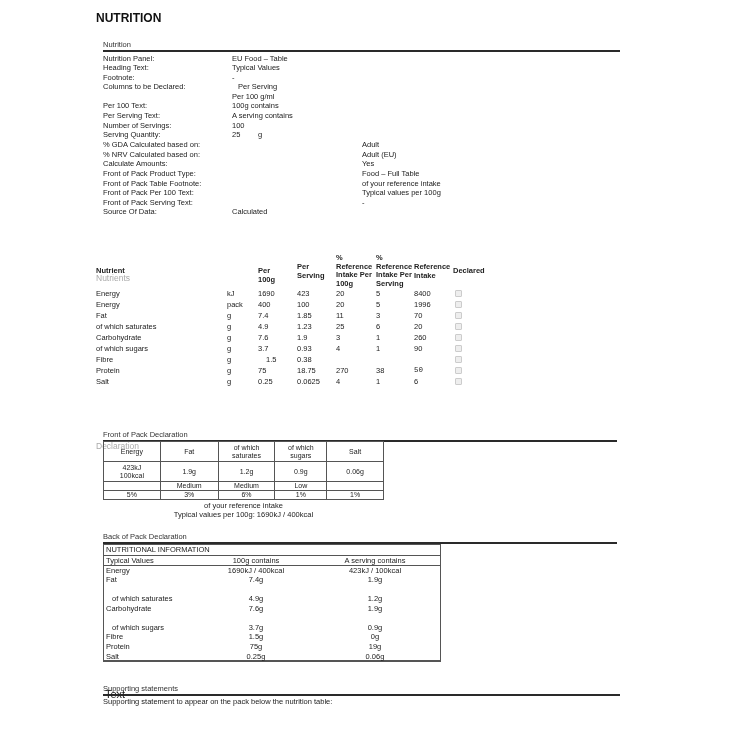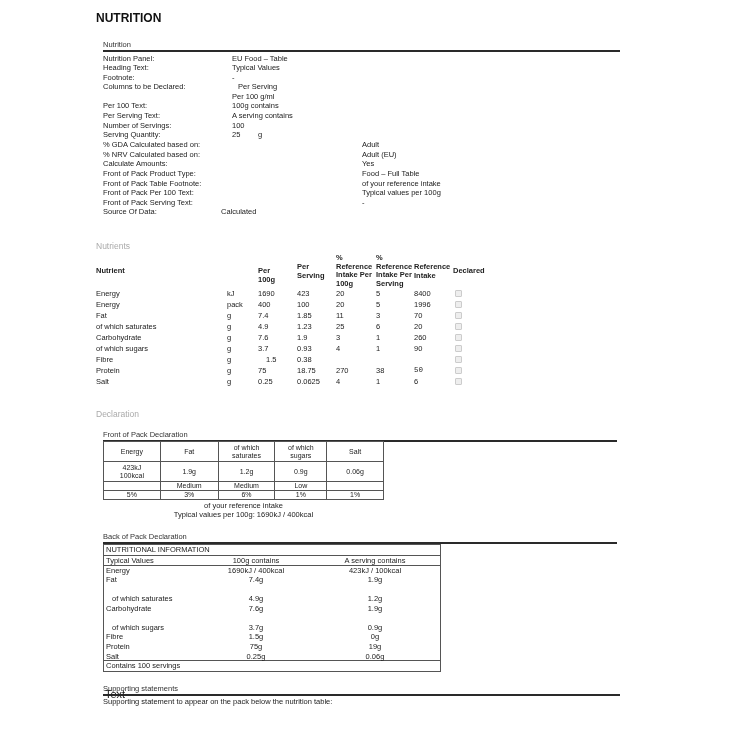--- a/index.html
+++ b/index.html
@@ -2,21 +2,21 @@
 <html><head>
 <meta charset="utf-8">
 <style>
   * { box-sizing: border-box; margin: 0; padding: 0; }
   html, body { width: 740px; height: 740px; background: #ffffff; overflow: hidden; }
   body { font-family: "Liberation Sans", sans-serif; color: #222; font-size: 7.5px; position: relative; }
   .abs { position: absolute; }
   .title { left: 96px; top: 11px; font-size: 12px; font-weight: bold; color: #111; }
   .sub-head { font-size: 7.5px; color: #333; }
   .rule { height: 2px; background: #2a2a2a; }
-  .section-head { font-size: 8.5px; color: #aaa; }
+  .section-head { font-size: 8.5px; color: #aaa; margin-top: 32px; }
   .kv-row { position: absolute; left: 103px; font-size: 7.5px; line-height: 9.6px; white-space: nowrap; }
   .kv-label { position: absolute; left: 0; }
   .kv-val { position: absolute; }
   
   .nt { position: absolute; left: 96px; top: 251px; font-size: 7.5px; }
   .nt-head { position: absolute; font-weight: bold; font-size: 7.5px; line-height: 8.6px; color: #222; }
   .nt-row { position: absolute; left: 0; height: 11px; white-space: nowrap; }
   .nt-cell { position: absolute; top: 0; }
   .cb { width: 7px; height: 7px; border: 1px solid #ccc; background: #eee; border-radius: 1px; top: 1px; }
   
@@ -106,21 +106,21 @@
     <div class="kv-row" style="top: 188.2px;">
       <span class="kv-label">Front of Pack Per 100 Text:</span>
       <span class="kv-val" style="left: 259px;">Typical values per 100g</span>
     </div>
     <div class="kv-row" style="top: 197.8px;">
       <span class="kv-label">Front of Pack Serving Text:</span>
       <span class="kv-val" style="left: 259px;">-</span>
     </div>
     <div class="kv-row" style="top: 207.4px;">
       <span class="kv-label">Source Of Data:</span>
-      <span class="kv-val" style="left: 118px;">Calculated</span>
+      <span class="kv-val" style="left: 129px;">Calculated</span>
     </div>
   </div>
 
 <div class="abs section-head" style="left:96px; top:241px;">Nutrients</div>
 <div class="nt">
   <div class="nt-head" style="left:0; top:16px;">Nutrient</div>
   <div class="nt-head" style="left:162px; top:16px;">Per 100g</div>
   <div class="nt-head" style="left:201px; top:12px;">
     <div>Per</div>
     <div>Serving</div>
@@ -343,19 +343,18 @@
         <span class="c0">Protein</span>
         <span class="c1">75g</span>
         <span class="c2">19g</span>
       </div>
       <div class="bop-row bop-last">
         <span class="c0">Salt</span>
         <span class="c1">0.25g</span>
         <span class="c2">0.06g</span>
       </div>
     </div>
-  <div class="bop-foot">Contains 100 servings</div>
 </div>
 
 <div class="abs sub-head" style="left:103px; top:684px;">Supporting statements</div>
 <div class="abs rule" style="left:103px; top:694px; width:517px;"></div>
 <div class="abs" style="left:103px; top:697px; font-size:7.5px;">Supporting statement to appear on the pack below the nutrition table:</div>
 <div class="abs" style="left:105px; top:688px; font-size:11px;">Text</div>
 
 </body></html>

